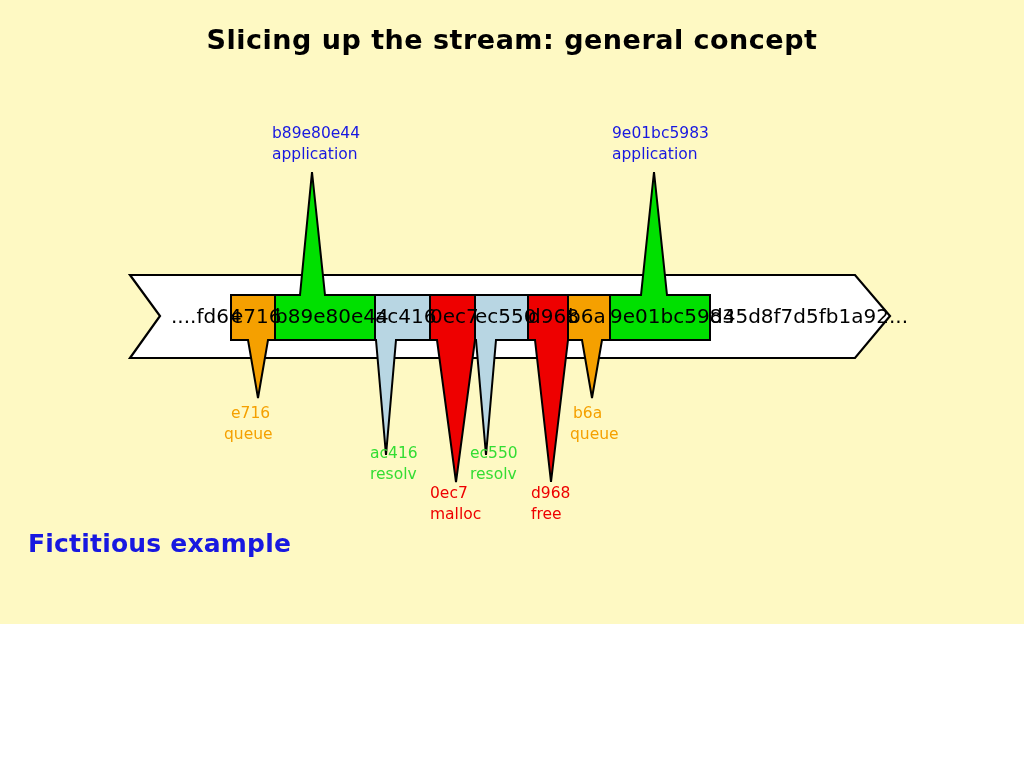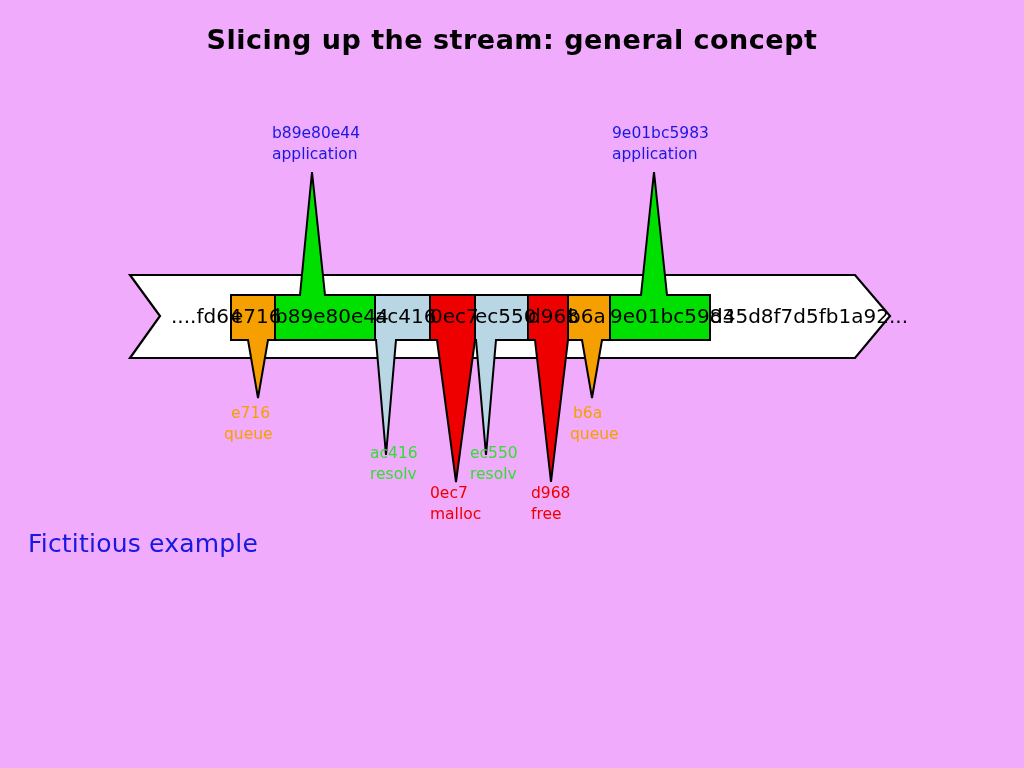--- a/index.html
+++ b/index.html
@@ -9,42 +9,42 @@
   }
   body {
     width: 1024px;
     height: 768px;
     overflow: hidden;
     font-family: "DejaVu Sans", sans-serif;
   }
   #slide {
     position: relative;
     width: 1024px;
-    height: 768px;
-    background: #f0abfc;
+    height: 624px;
+    background: #fef9c3;
   }
   .title {
     position: absolute;
     left: 0;
     top: 24px;
     width: 1024px;
     text-align: center;
     font-family: "DejaVu Sans", sans-serif;
     font-size: 27px;
     font-weight: bold;
     color: #000000;
     letter-spacing: 0.5px;
   }
   .caption {
     position: absolute;
     left: 28px;
     top: 529px;
     font-family: "DejaVu Sans", sans-serif;
     font-size: 25px;
-    font-weight: normal;
+    font-weight: bold;
     color: #1818e0;
     letter-spacing: 0.2px;
   }
   svg.diagram {
     position: absolute;
     left: 0;
     top: 0;
   }
   text {
     font-family: "DejaVu Sans", sans-serif;

